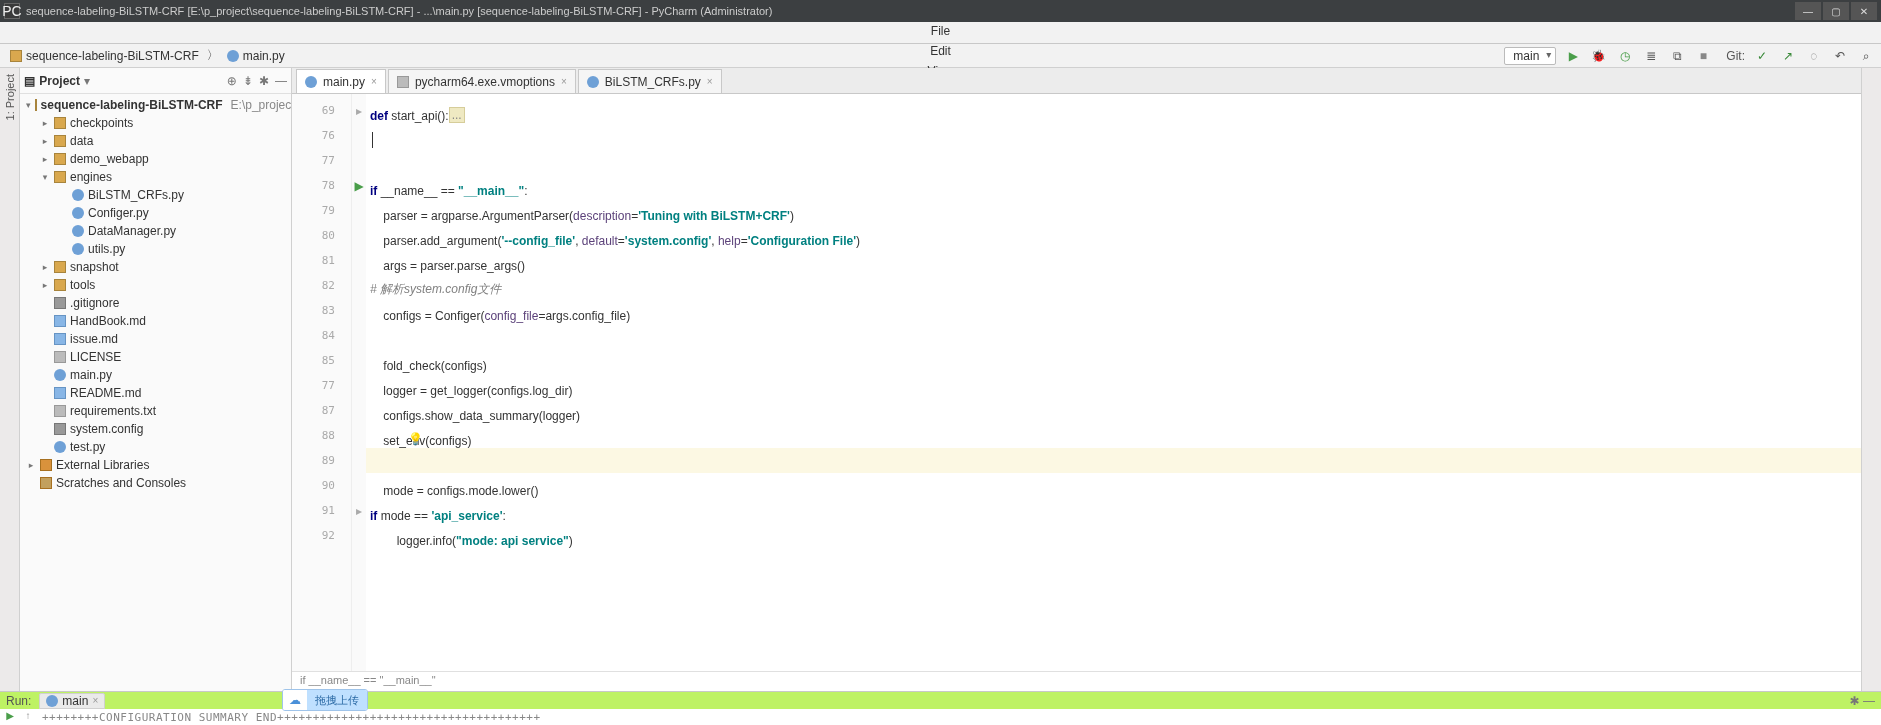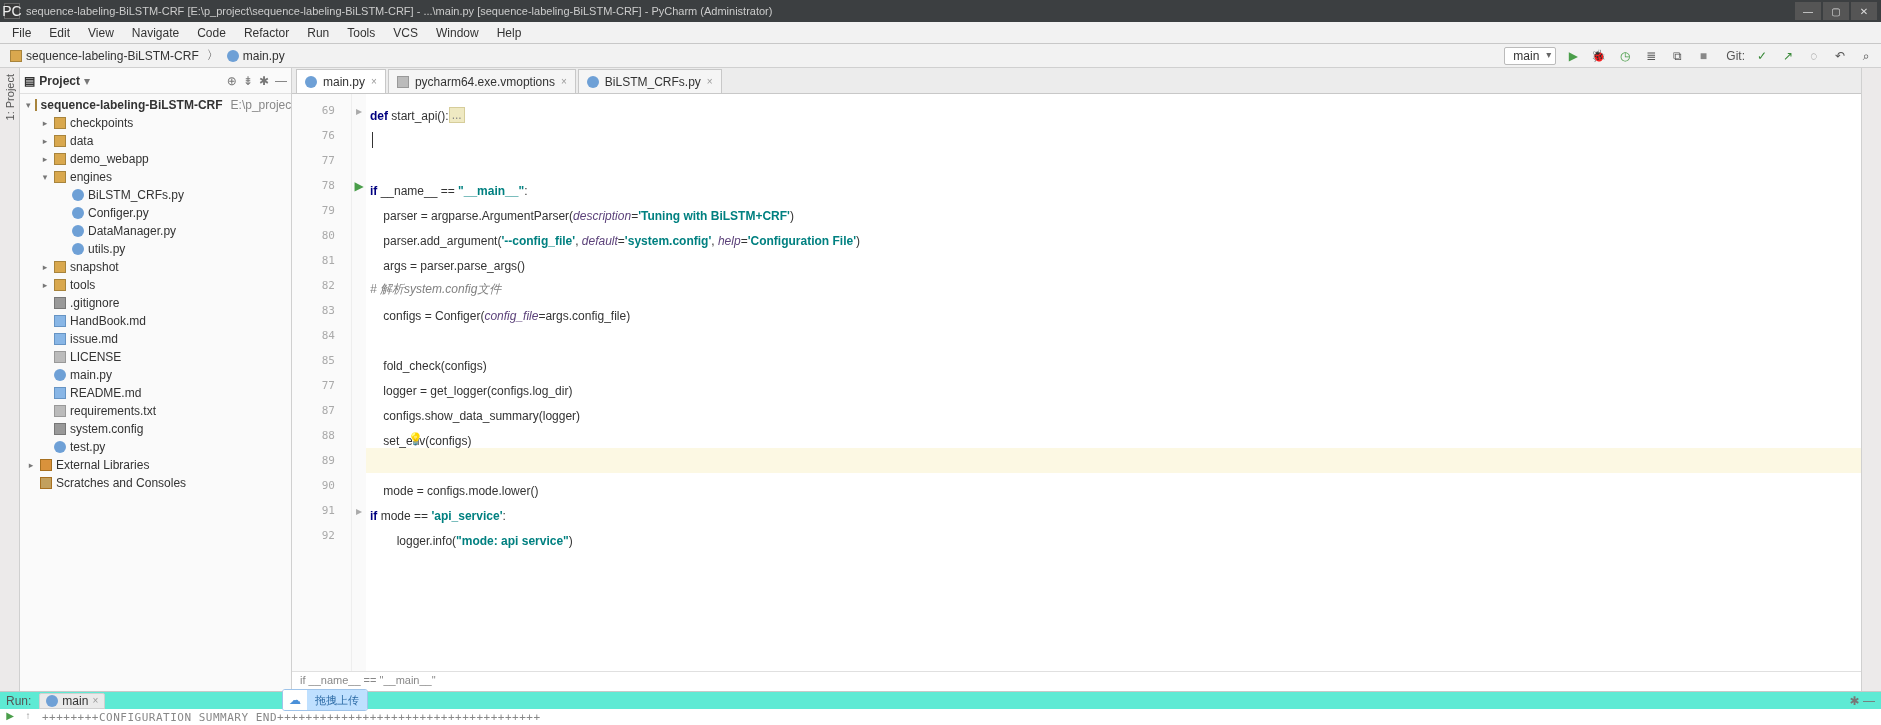--- a/index.html
+++ b/index.html
@@ -2,21 +2,21 @@
 <html><head>
 <meta charset="utf-8">
 <style>
 * { margin: 0; padding: 0; box-sizing: border-box; font-family: "Segoe UI", Tahoma, sans-serif; font-size: 12px; }
 html, body { width: 1881px; height: 725px; overflow: hidden; background: #f0f0f0; color: #333; }
 .titlebar { height: 22px; background: #3c3f41; color: #ccc; display: flex; align-items: center; padding: 0 4px; }
 .titlebar .ticon { width: 16px; height: 16px; background: #3a3a3a; border: 1px solid #666; margin-right: 6px; display:flex;align-items:center;justify-content:center;font-size:14px;color:#eee;}
 .titlebar .ttitle { flex: 1; font-size: 11px; }
 .titlebar .winbtns { display:flex; gap:2px; }
 .titlebar .wbtn { width: 26px; height: 18px; background:#555; display:flex;align-items:center;justify-content:center;color:#ddd;font-size:10px; }
-.menubar { height: 22px; background: #f2f2f2; border-bottom: 1px solid #c8c8c8; display:flex; align-items:center; padding: 0 4px; gap: 2px; }
+.menubar { height: 22px; background: #f2f2f2; border-bottom: 1px solid #c8c8c8; display:flex; align-items:center; padding: 0 4px; gap: 2px; flex-direction: column; }
 .menubar .mitem { padding: 2px 8px; cursor:default; }
 .navbar { height: 24px; background: #f2f2f2; border-bottom: 1px solid #d0d0d0; display:flex; align-items:center; padding: 0 6px; justify-content: space-between; }
 .navbar .crumbs { display:flex; align-items:center; gap:4px; }
 .navbar .crumb { display:flex; align-items:center; gap:4px; padding:1px 4px; }
 .navbar .crumb .cfoldericon { width:12px;height:12px;background:#d9a84e;border:1px solid #a8843c; }
 .navbar .crumb .cpyicon { width:12px;height:12px;border-radius:6px;background:#6ea0d6; }
 .navbar .rtools { display:flex; align-items:center; gap:8px; }
 .rc-selector { border:1px solid #bbb; background:#fff; padding:1px 16px 1px 8px; position:relative; border-radius:2px; }
 .rc-selector::after { content:"▾"; position:absolute; right:4px; top:1px; color:#666; font-size:10px; }
 .tbtn { width:18px;height:18px;display:flex;align-items:center;justify-content:center;color:#555;font-size:12px;}
@@ -58,28 +58,28 @@
 .gutter-col { width:60px; background:#fafafa; border-right:1px solid #eee; padding-top:4px; }
 .line { height:25px; display:flex; align-items:center; }
 .gutter-col .ln { color:#aaa; text-align:right; padding-right:16px; font-family:"Consolas",monospace; font-size:11px; width:100%; }
 .run-gutter { width:14px; background:#fafafa; padding-top:4px; }
 .run-gutter .rg { height:25px; display:flex;align-items:center;justify-content:center; color:#4a9e4a; font-size:10px; }
 .code-col { flex:1; padding-top:4px; font-family:"Consolas","Courier New",monospace; font-size:13px; position:relative; }
 .code-col .cline { height:25px; display:flex;align-items:flex-end; white-space:pre; padding-left:4px; }
 .code-col .cline.hl { background:#fcf8e3; }
 .kw { color:#000080; font-weight:bold; }
 .str { color:#008080; font-weight:bold; }
-.param { color:#5c427a; font-style:italic; }
+.param { color:#5c427a; }
 .cmt { color:#808080; font-style:italic; }
 .ellipsis { background:#efe9c2;border:1px solid #d6cd9a; padding:0 2px; color:#888; }
 .caret.text-caret { border-left:1px solid #333; height:16px; display:inline-block; vertical-align:middle; margin-left:2px; }
 .breadcrumb-bottom { height:20px; border-top:1px solid #e0e0e0; color:#888; padding:2px 8px; font-size:11px; }
 .right-gutter { width:20px; background:#eceaea; border-left:1px solid #d0d0d0; }
 
-.run-bar { height:18px; border-top:1px solid #c8c8c8; background:#5eead4; display:flex;align-items:center; padding:0 6px; gap:8px; }
+.run-bar { height:18px; border-top:1px solid #c8c8c8; background:#bef264; display:flex;align-items:center; padding:0 6px; gap:8px; }
 .run-bar .run-label { color:#555; }
 .run-bar .run-cfg { display:flex;align-items:center;gap:4px; background:#eaeaea; border:1px solid #d0d0d0; padding:0 6px; border-radius:2px 2px 0 0;}
 .run-bar .run-cfg .cpyicon { width:12px;height:12px;border-radius:6px;background:#6ea0d6; }
 .run-bar .spacer { flex:1; }
 .run-bar .gearend { color:#777; }
 
 .console { height:16px; display:flex; align-items:center; background:#fff; color:#888; font-family:"Consolas",monospace; font-size:11px; padding-left:42px; letter-spacing:0.5px; overflow:hidden;}
 .console-ctrl { position:absolute; left:2px; bottom:2px; display:flex;flex-direction:row; gap:2px; }
 .console-ctrl .cc { width:16px;height:16px;display:flex;align-items:center;justify-content:center;color:#4a9e4a;font-size:10px;border:1px solid transparent; }
 

